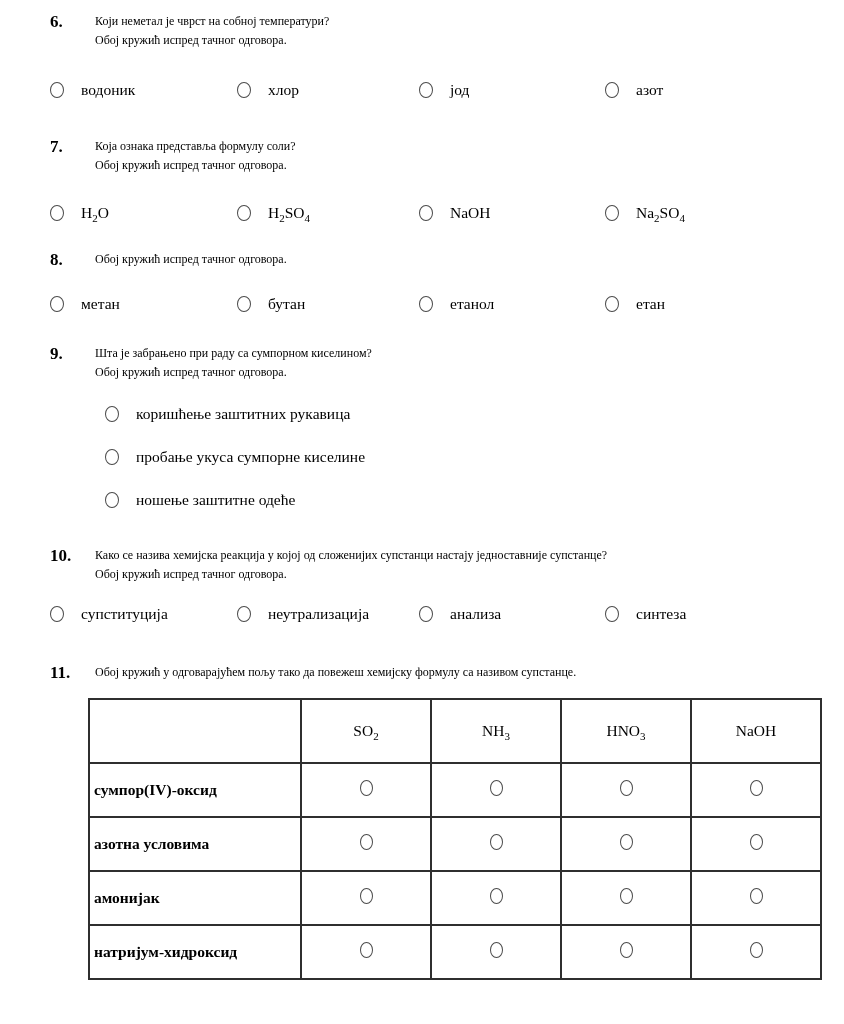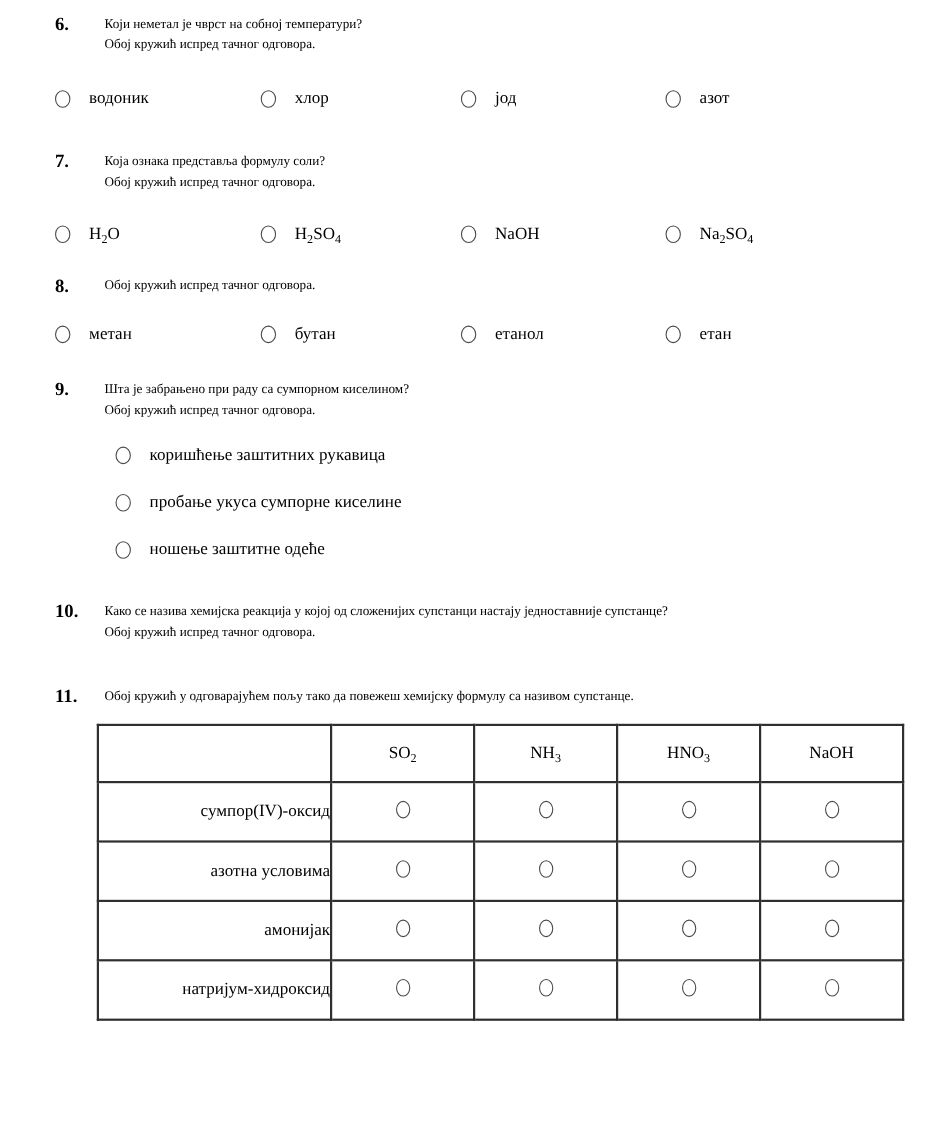--- a/index.html
+++ b/index.html
@@ -70,25 +70,26 @@
     table-layout: fixed;
     font-size: 15.5px;
   }
   .match-table col.c-label { width: 212px; }
   .match-table col.c-opt { width: 130px; }
   .match-table td, .match-table th {
     border: 2px solid #2f2f2f;
     vertical-align: middle;
     font-weight: normal;
   }
-  .match-table thead th { height: 52px; text-align: center; }
+  .match-table thead th { height: 64px; text-align: center; }
   .match-table tbody td { height: 54px; text-align: center; }
   .match-table tbody td.row-label {
-    text-align: right;
-    padding-left: 28px;
+    text-align: left;
+    padding-left: 4px;
+    font-weight: bold;
   }
   .cell-radio {
     width: 13px;
     height: 16px;
     border: 1.3px solid #4a4a4a;
     border-radius: 50%;
     background: #ffffff;
     display: inline-block;
     cursor: pointer;
   }
@@ -205,20 +206,38 @@
       </div>
     </div>
   </section>
 
   <section class="question" id="q10">
     <div class="q-head">
       <span class="q-num">10.</span>
       <div class="q-text-wrap">
         <div class="q-line">Како се назива хемијска реакција у којој од сложенијих супстанци настају једноставније супстанце?</div>
         <div class="q-line">Обој кружић испред тачног одговора.</div>
+      </div>
+    </div>
+    <div class="options-row">
+      <div class="option">
+        <span class="radio"></span>
+        <span>супституција</span>
+      </div>
+      <div class="option">
+        <span class="radio"></span>
+        <span>неутрализација</span>
+      </div>
+      <div class="option">
+        <span class="radio"></span>
+        <span>анализа</span>
+      </div>
+      <div class="option">
+        <span class="radio"></span>
+        <span>синтеза</span>
       </div>
     </div>
   </section>
 
   <section class="question" id="q11">
     <div class="q-head">
       <span class="q-num">11.</span>
       <div class="q-text-wrap">
         <div class="q-line">Обој кружић у одговарајућем пољу тако да повежеш хемијску формулу са називом супстанце.</div>
       </div>

